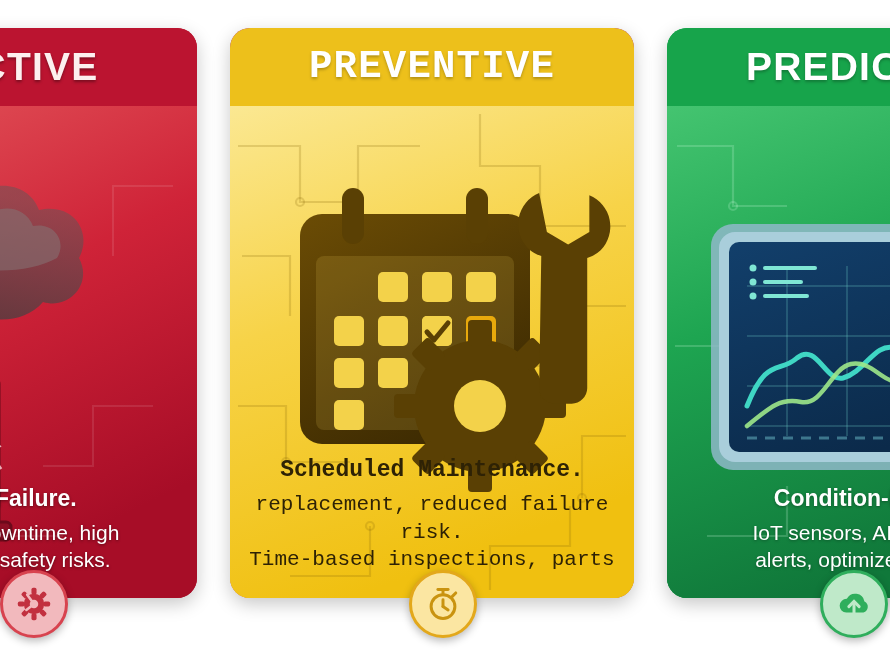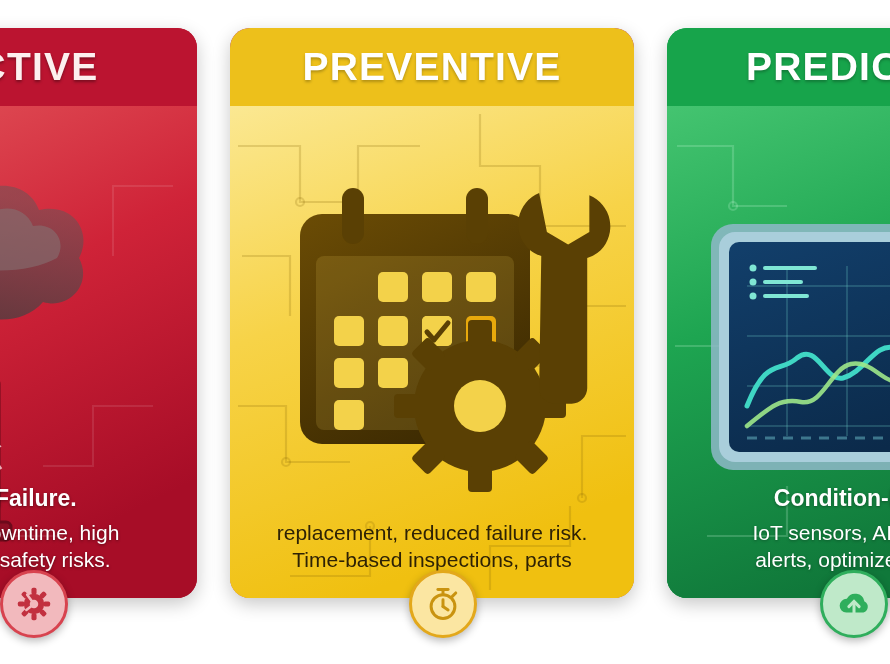--- a/index.html
+++ b/index.html
@@ -68,21 +68,21 @@
   .c1 { background: #b9122c; }
   .c1 .card-header { background: #bb1430; }
   .c1 .card-title { color: #fdf0ef; text-shadow: 0 2px 3px rgba(0,0,0,0.35); }
   .c1 .card-body {
     background:
       radial-gradient(circle at 50% 42%, #e8araw 0%, #e8araw 0%),
       linear-gradient(160deg, #e04b50 0%, #cf2338 45%, #ae0f2a 100%);
   }
 
   
-  .c2 { background: #a21caf; }
+  .c2 { background: #a21caf; font-family: Liberation Mono, monospace; }
   .c2 .card-header { background: #edc01b; }
   .c2 .card-title { color: #ffffff; text-shadow: 0 2px 3px rgba(0,0,0,0.25); }
   .c2 .card-body {
     background: linear-gradient(165deg, #fbe68a 0%, #f7d348 40%, #f2c414 100%);
   }
 
   
   .c3 { background: #16a34a; }
   .c3 .card-header { background: #17a44b; }
   .c3 .card-title { color: #ffffff; text-shadow: 0 2px 3px rgba(0,0,0,0.25); }
@@ -297,20 +297,21 @@
             </g>
             <circle cx="0" cy="0" r="26" fill="#f3d24a"></circle>
           </g>
 
           <g transform="translate(196,186) rotate(-45)">
             <path d="M150 10 a34 34 0 0 0 -47 31 a34 34 0 0 0 4 15 L12 148 a16 16 0 0 0 0 22 l12 12 a16 16 0 0 0 22 0 L138 90 a34 34 0 0 0 15 4 a34 34 0 0 0 31 -47 l-26 26 -24 -6 -6 -24 Z" fill="#5a4004"></path>
           </g>
         </svg>
 
         <div class="caption-block">
+          <div class="caption-title">Scheduled Maintenance.</div>
           <div class="caption-sub">replacement, reduced failure risk.</div>
           <div class="caption-sub">Time-based inspections, parts</div>
         </div>
       </div>
     </div>
 
     <div class="card c3">
       <div class="card-header">
         <div class="card-title">PREDICTIVE</div>
       </div>

